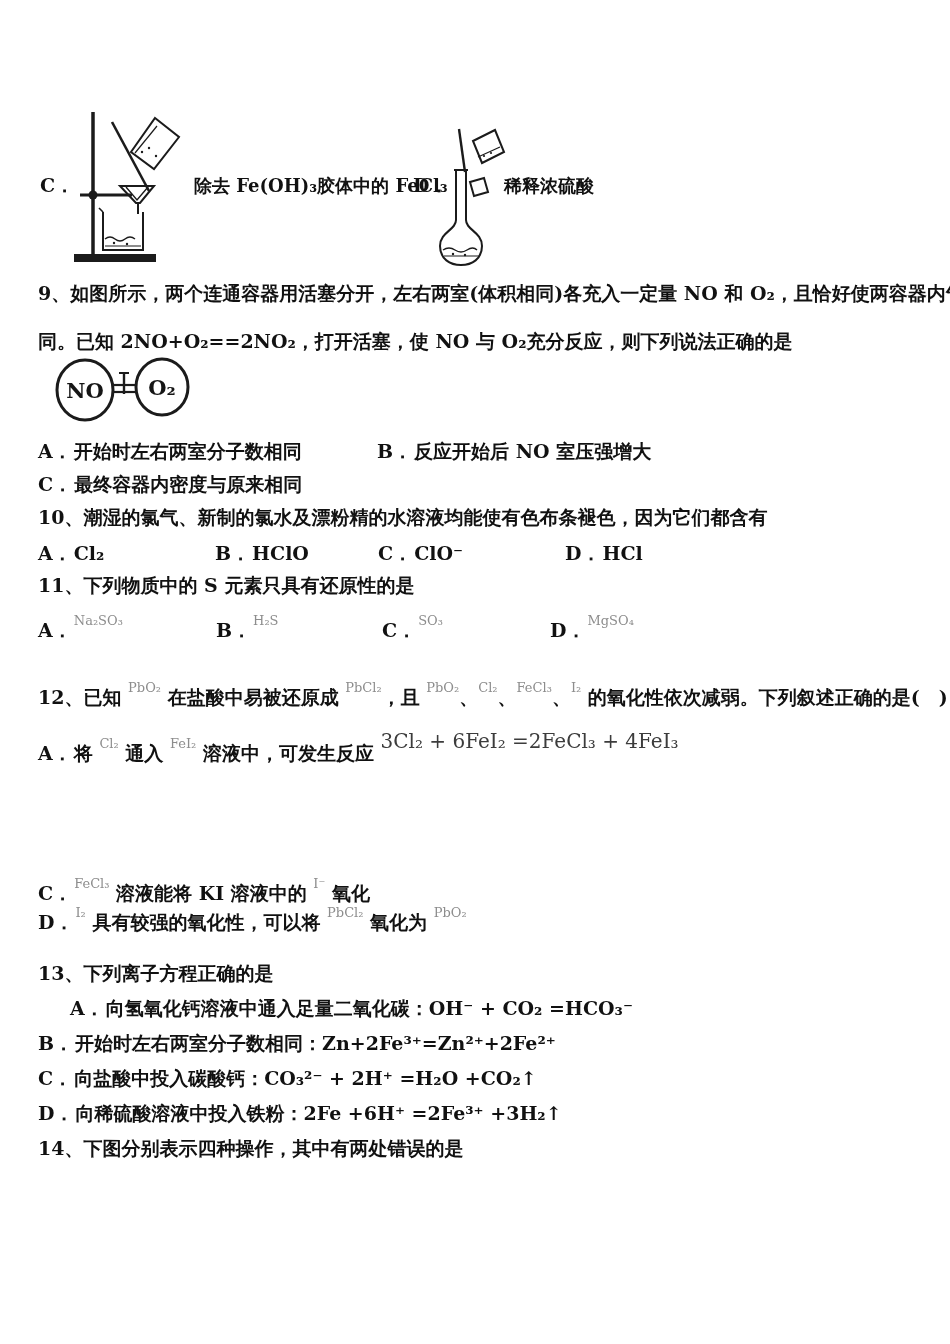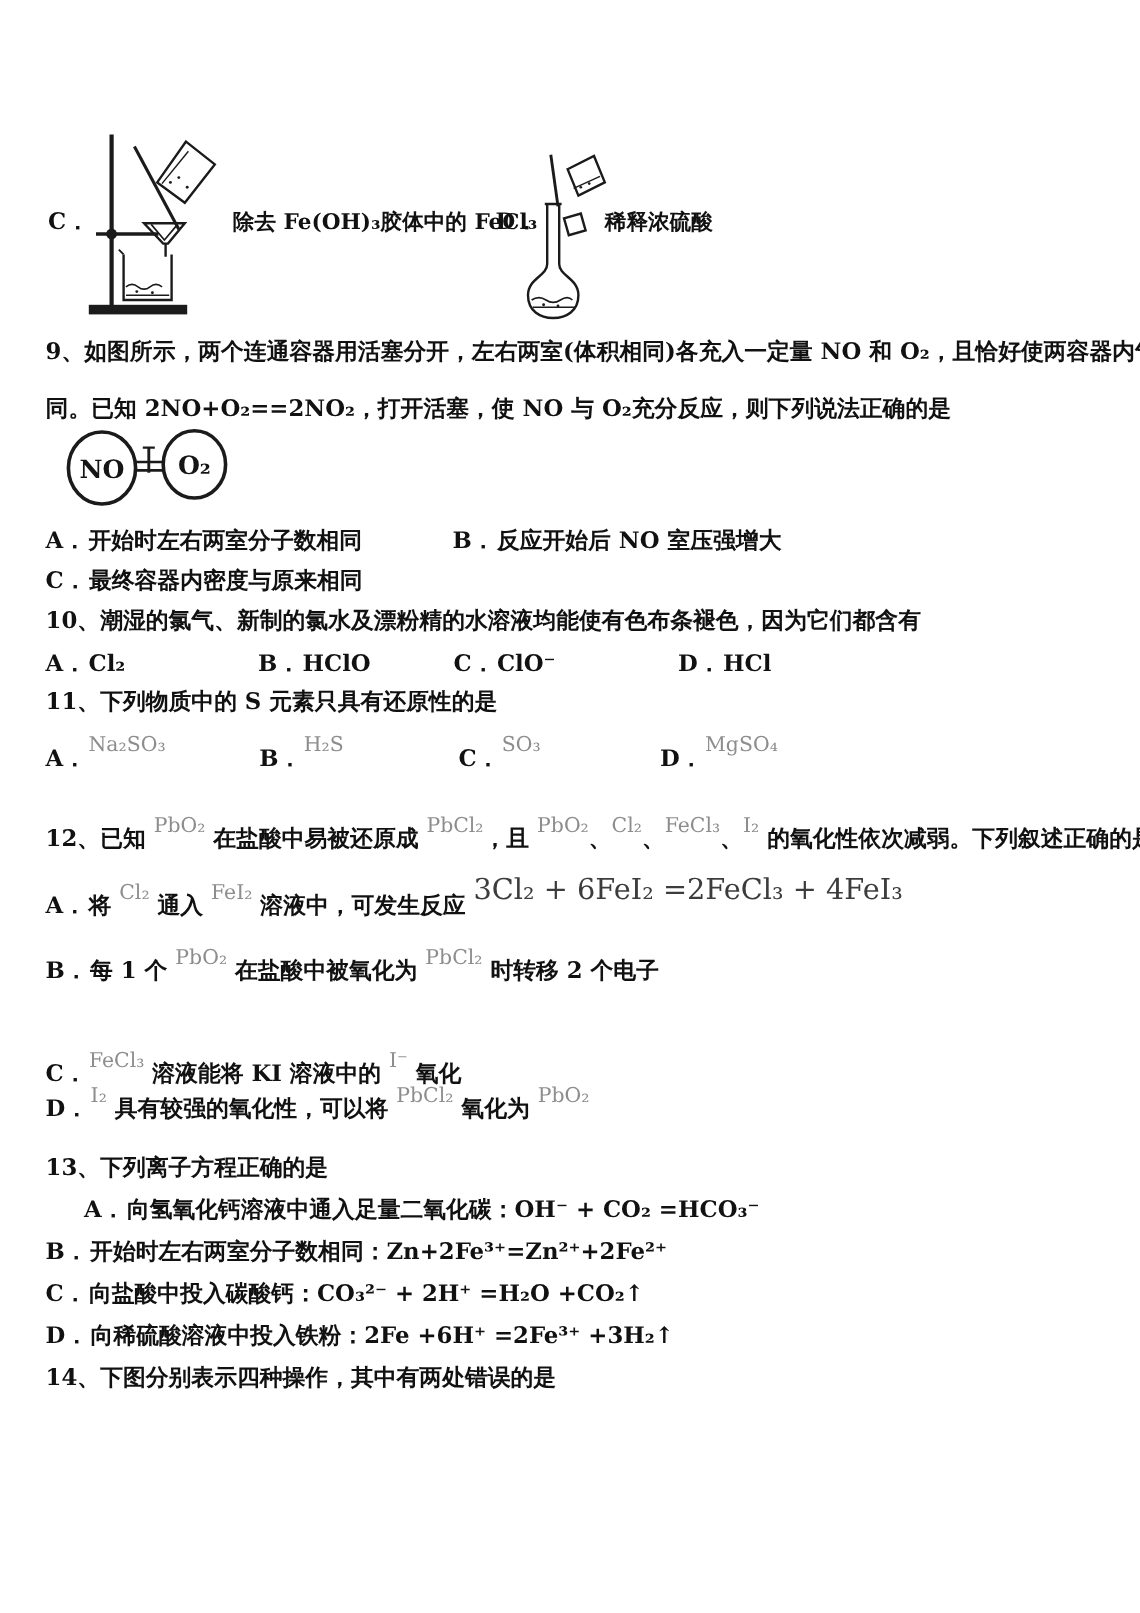--- a/index.html
+++ b/index.html
@@ -2,22 +2,22 @@
 <html><head>
 <meta charset="utf-8">
 <style>
   html,body{margin:0;padding:0;background:#e8e8e8;}
   .page{position:relative;width:950px;height:1344px;background:#ffffff;margin:0 auto;
         font-family:"DejaVu Serif","Liberation Serif",serif;color:#111;overflow:hidden;}
   .line{position:absolute;white-space:nowrap;font-weight:700;font-size:19px;line-height:22px;color:#111;}
   .small{font-size:18px;}
   .lab{margin-right:2px;}
   .seg{font-weight:700;}
-  .formula{font-weight:400;font-family:"DejaVu Serif",serif;color:#8d8d8d;vertical-align:12px;font-size:17px;}
-  .eqd{font-weight:400;font-family:"DejaVu Serif",serif;color:#3c3c3c;vertical-align:12px;font-size:24px;}
+  .formula{font-weight:400;font-family:"DejaVu Serif",serif;color:#8d8d8d;vertical-align:12px;font-size:13px;}
+  .eqd{font-weight:400;font-family:"DejaVu Serif",serif;color:#3c3c3c;vertical-align:12px;font-size:20px;}
   .chem{font-family:"DejaVu Serif",serif;}
   svg.abs{position:absolute;}
   svg text{font-family:"DejaVu Serif","Liberation Serif",serif;font-weight:700;fill:#151515;}
 </style>
 </head>
 <body>
 
 <div class="page">
 
   <span class="line" style="left:40px;top:174px;">C．</span>
@@ -112,21 +112,20 @@
   <div class="line" style="left:565px;top:542px;"><span class="lab">D．</span><span class="chem">HCl</span></div>
 
   <div class="line" style="left:38px;top:574px;">11、下列物质中的 S 元素只具有还原性的是</div>
   <div class="line" style="left:38px;top:610px;"><span class="lab">A．</span><span class="formula">Na₂SO₃</span></div>
   <div class="line" style="left:216px;top:610px;"><span class="lab">B．</span><span class="formula">H₂S</span></div>
   <div class="line" style="left:382px;top:610px;"><span class="lab">C．</span><span class="formula">SO₃</span></div>
   <div class="line" style="left:550px;top:610px;"><span class="lab">D．</span><span class="formula">MgSO₄</span></div>
 
   <div class="line" style="left:38px;top:677px;"><span class="seg">12、已知 </span><span class="formula">PbO₂</span><span class="seg"> 在盐酸中易被还原成 </span><span class="formula">PbCl₂</span><span class="seg">，且 </span><span class="formula">PbO₂</span><span class="seg">、</span><span class="formula">Cl₂</span><span class="seg">、</span><span class="formula">FeCl₃</span><span class="seg">、</span><span class="formula">I₂</span><span class="seg"> 的氧化性依次减弱。下列叙述正确的是(　)</span></div>
   <div class="line" style="left:38px;top:730px;"><span class="lab">A．</span><span><span class="seg">将 </span><span class="formula">Cl₂</span><span class="seg"> 通入 </span><span class="formula">FeI₂</span><span class="seg"> 溶液中，可发生反应 </span><span class="eqd">3Cl₂ + 6FeI₂ =2FeCl₃ + 4FeI₃</span></span></div>
-  <div class="line" style="left:38px;top:787px;"><span class="lab">B．</span><span><span class="seg">每 1 个 </span><span class="formula">PbO₂</span><span class="seg"> 在盐酸中被氧化为 </span><span class="formula">PbCl₂</span><span class="seg"> 时转移 2 个电子</span></span></div>
   <div class="line" style="left:38px;top:845px;margin-top:28px;"><span class="lab">C．</span><span><span class="formula">FeCl₃</span><span class="seg"> 溶液能将 KI 溶液中的 </span><span class="formula">I⁻</span><span class="seg"> 氧化</span></span></div>
   <div class="line" style="left:38px;top:902px;"><span class="lab">D．</span><span><span class="formula">I₂</span><span class="seg"> 具有较强的氧化性，可以将 </span><span class="formula">PbCl₂</span><span class="seg"> 氧化为 </span><span class="formula">PbO₂</span></span></div>
 
   <div class="line" style="left:38px;top:962px;">13、下列离子方程正确的是</div>
   <div class="line" style="left:38px;top:997px;margin-left:32px;"><span class="lab">A．</span><span>向氢氧化钙溶液中通入足量二氧化碳：</span><span class="chem">OH⁻ + CO₂ =HCO₃⁻</span></div>
   <div class="line" style="left:38px;top:1032px;"><span class="lab">B．</span><span>开始时左右两室分子数相同：</span><span class="chem">Zn+2Fe³⁺=Zn²⁺+2Fe²⁺</span></div>
   <div class="line" style="left:38px;top:1067px;"><span class="lab">C．</span><span>向盐酸中投入碳酸钙：</span><span class="chem">CO₃²⁻ + 2H⁺ =H₂O +CO₂↑</span></div>
   <div class="line" style="left:38px;top:1102px;"><span class="lab">D．</span><span>向稀硫酸溶液中投入铁粉：</span><span class="chem">2Fe +6H⁺ =2Fe³⁺ +3H₂↑</span></div>
 
   <div class="line" style="left:38px;top:1137px;">14、下图分别表示四种操作，其中有两处错误的是</div>

